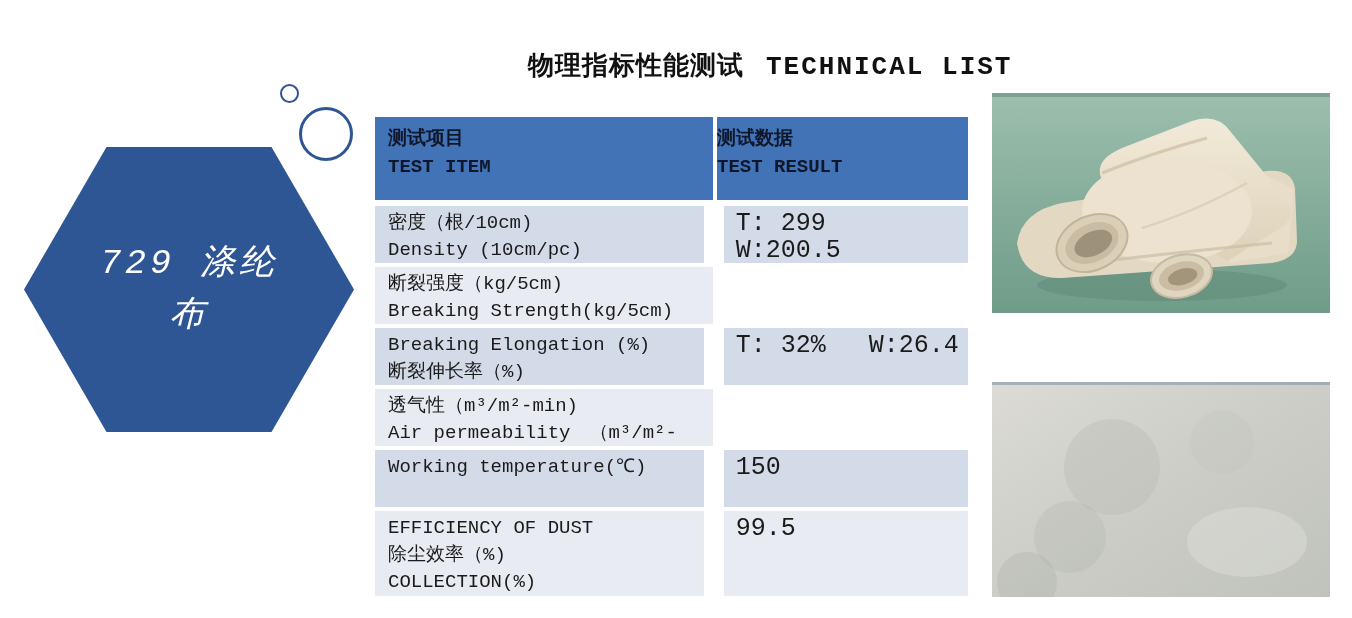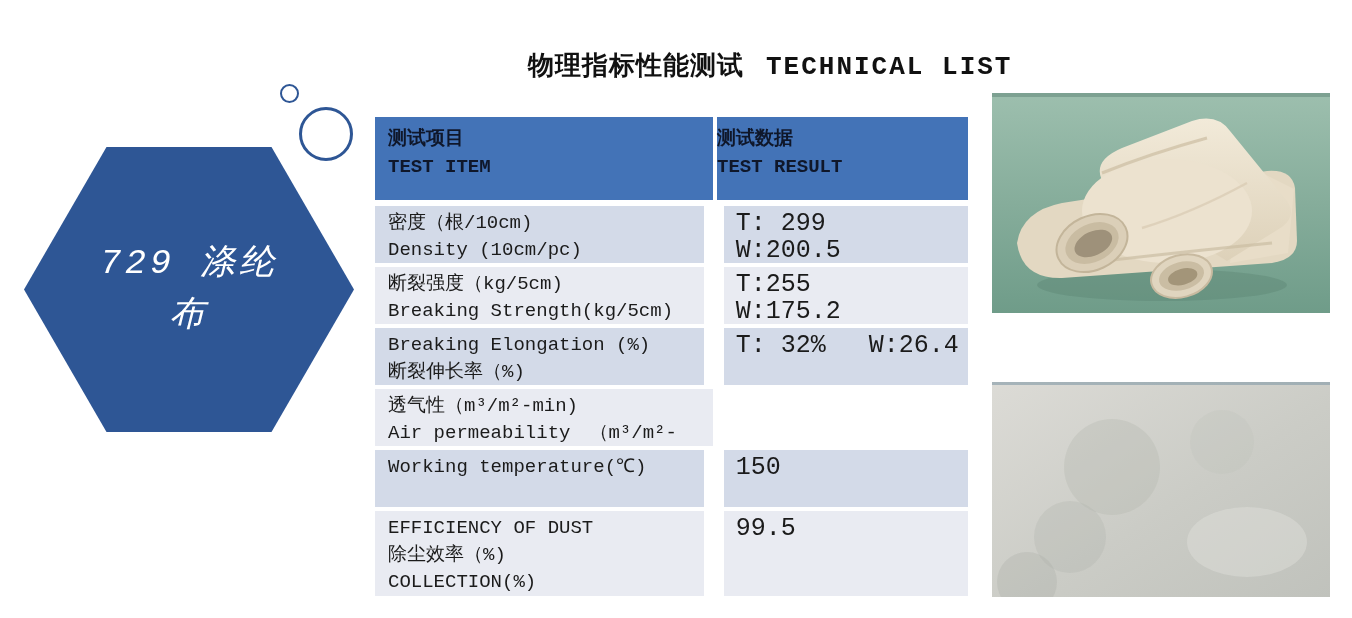--- a/index.html
+++ b/index.html
@@ -94,23 +94,20 @@
       <div class="c2">
         <span class="tval">T: 299</span><span>W:200.5</span>
       </div>
     </div>
 
     <div class="t-row even">
       <div class="c1">
         <div>断裂强度（kg/5cm)</div>
         <div>Breaking Strength(kg/5cm)</div>
       </div>
-      <div class="c2">
-        <span class="tval">T:255</span><span>W:175.2</span>
-      </div>
     </div>
 
     <div class="t-row odd">
       <div class="c1">
         <div>Breaking Elongation (%)</div>
         <div>断裂伸长率（%)</div>
       </div>
       <div class="c2">
         <span class="tval">T: 32%</span><span>W:26.4</span>
       </div>

